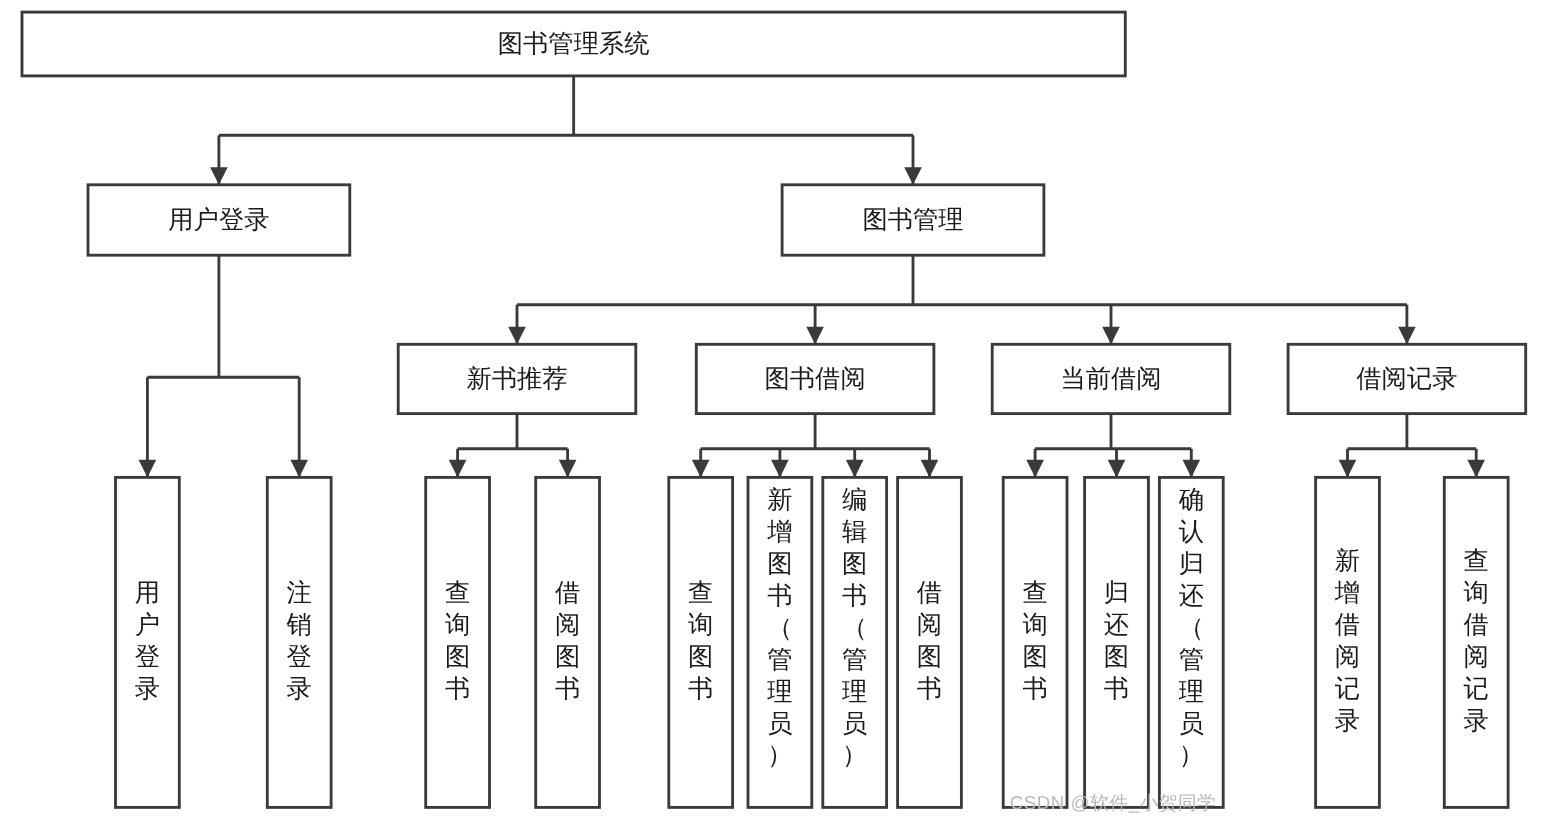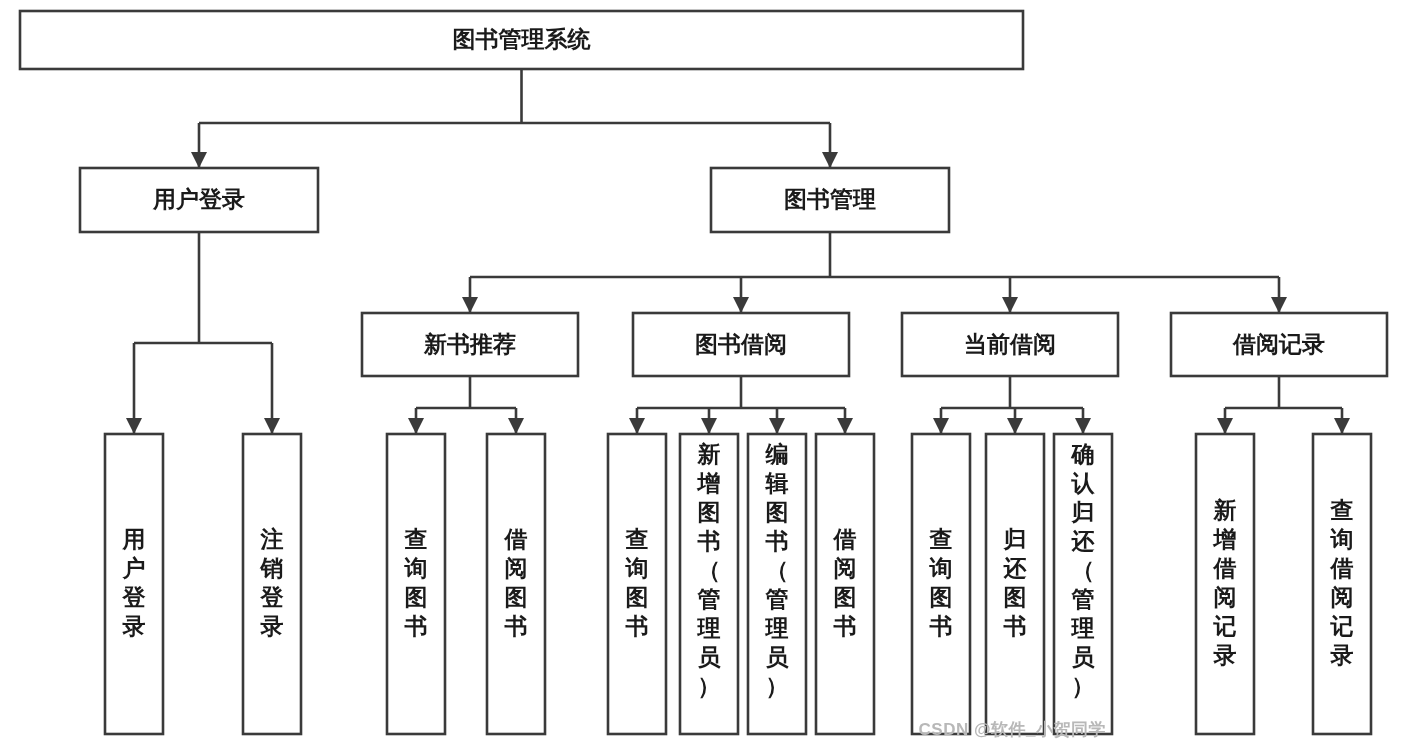--- a/index.html
+++ b/index.html
@@ -11,21 +11,20 @@
     width: 1405px;
     height: 747px;
     font-family: "Liberation Sans", "DejaVu Sans", sans-serif;
     overflow: hidden;
     position: relative;
   }
   #diagram-root {
     position: relative;
     width: 1118px;
     height: 747px;
-    font-weight: bold;
   }
   svg.flow {
     position: absolute;
     top: 0;
     left: 0;
     width: 1405px;
     height: 747px;
   }
   .node-box {
     fill: #ffffff;

